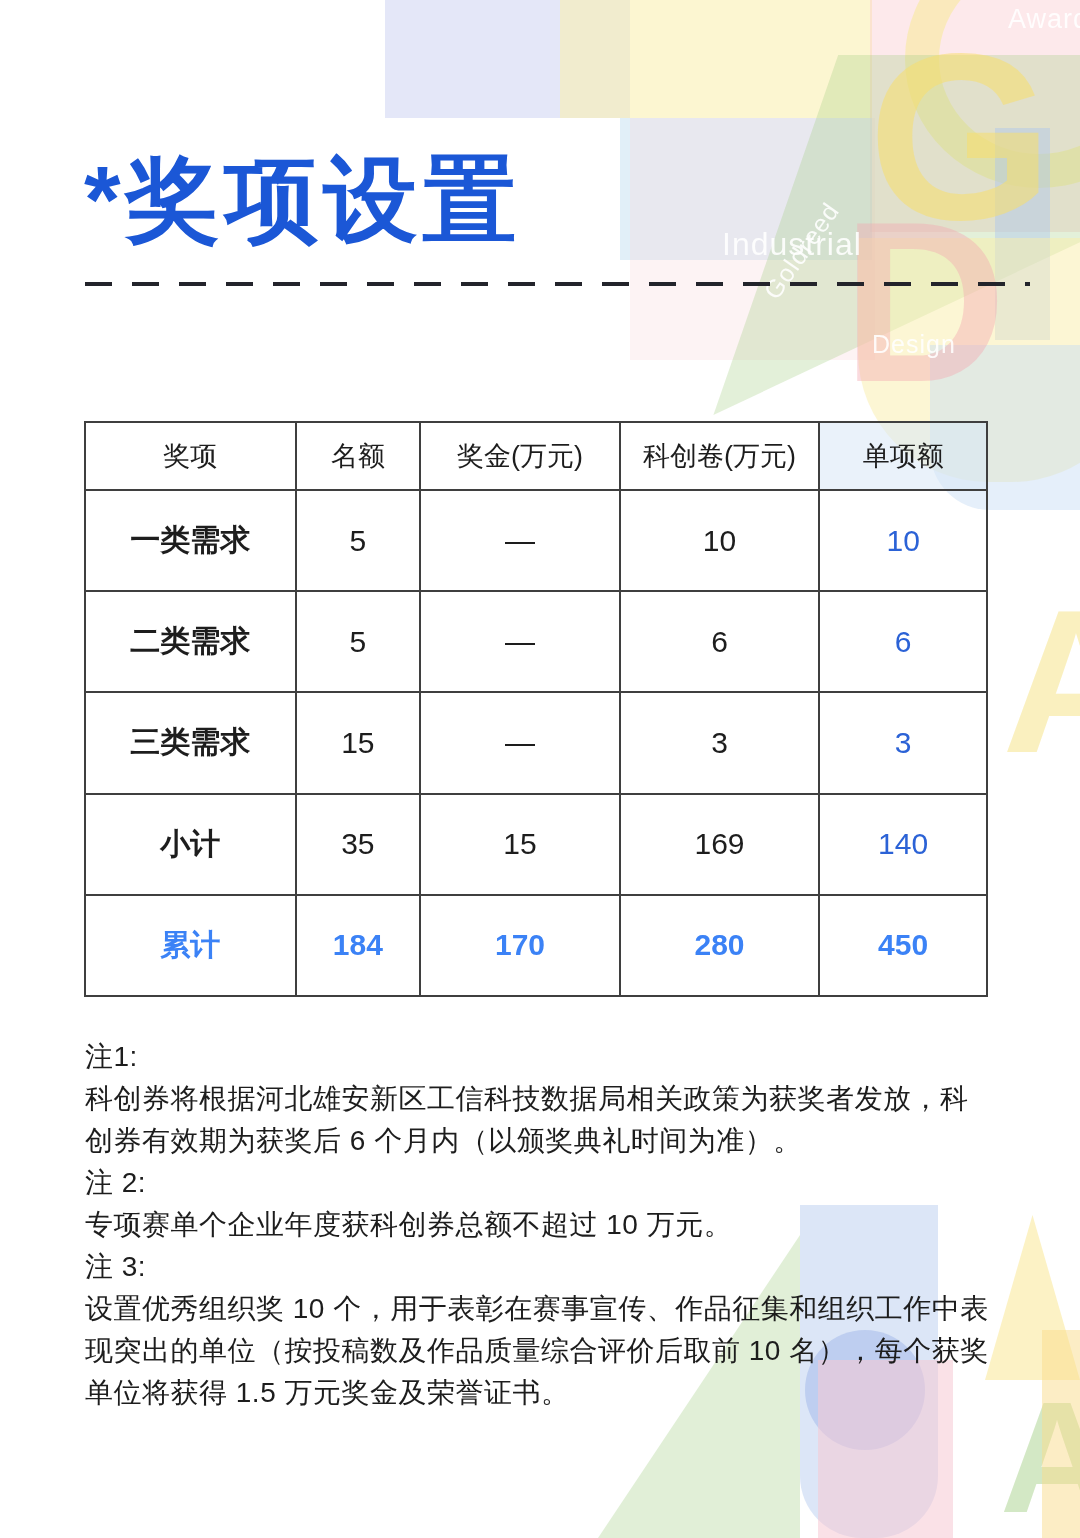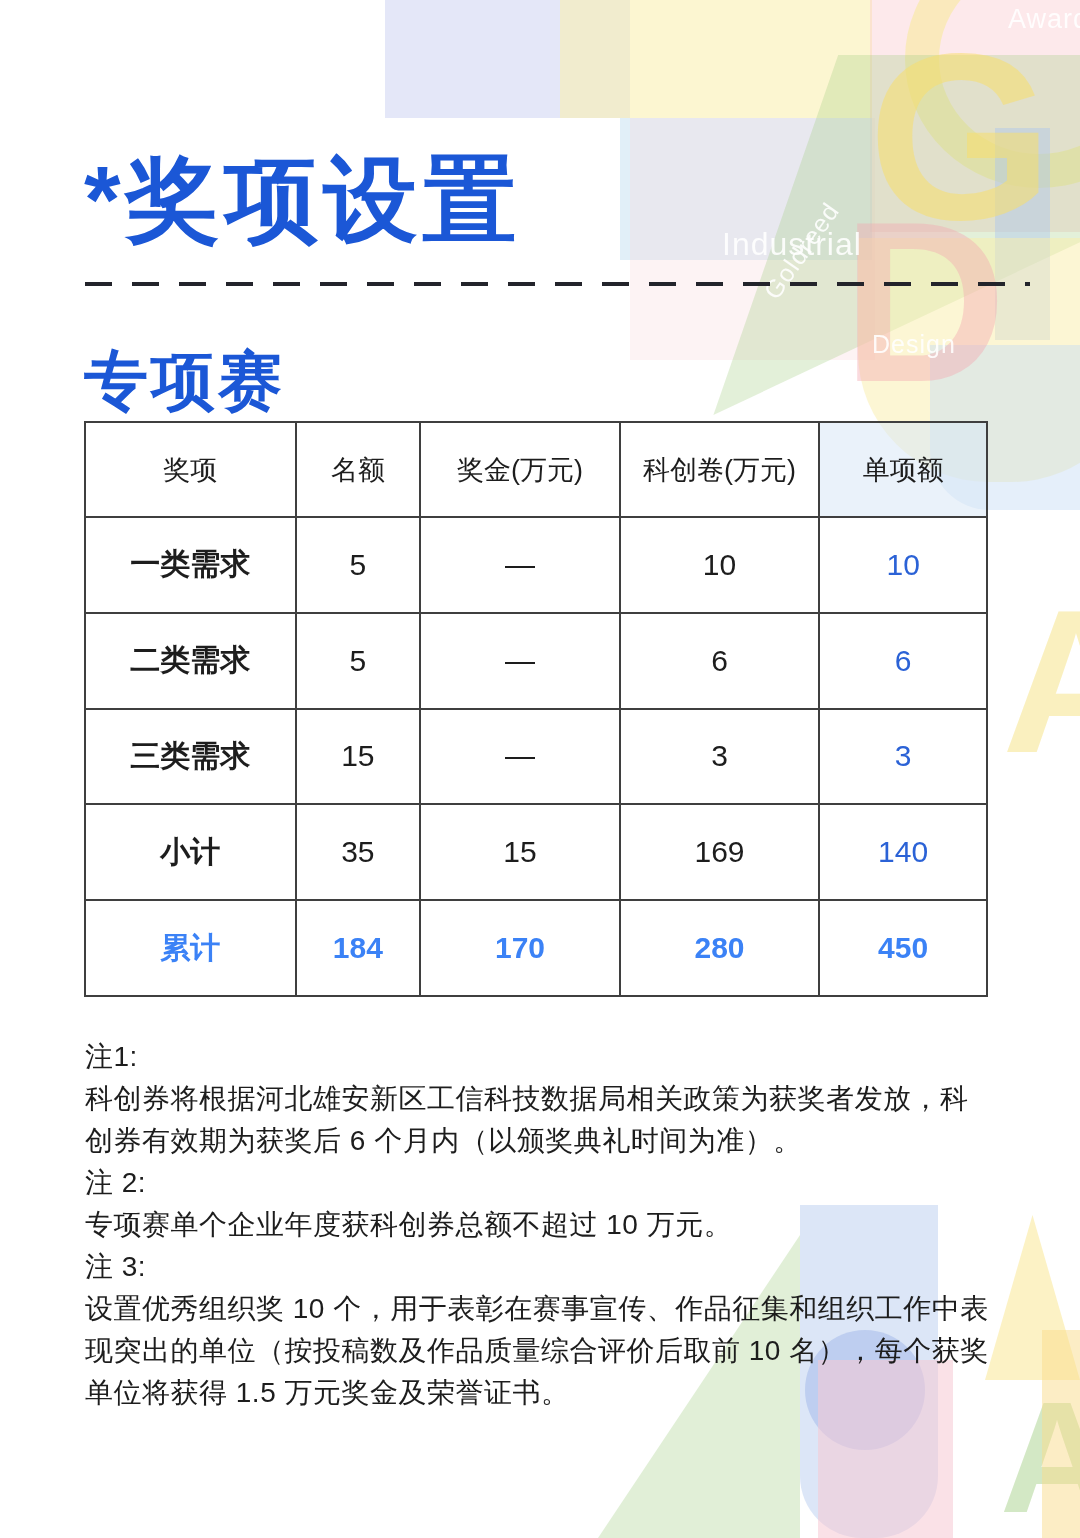--- a/index.html
+++ b/index.html
@@ -66,21 +66,21 @@
   }
 
   table.award{
     position:absolute;left:84px;top:421px;width:904px;height:576px;
     border-collapse:collapse;table-layout:fixed;background:transparent;
   }
   table.award th, table.award td{
     border:2px solid #3f3f3f;text-align:center;vertical-align:middle;
     padding:0;color:#1d1d1d;
   }
-  table.award thead tr{height:95px;}
+  table.award thead tr{height:68px;}
   table.award tbody tr{height:75px;}
   table.award th{font-size:27px;font-weight:400;}
   table.award td{font-size:30px;font-weight:400;}
   table.award td.rowlabel{font-weight:700;}
   table.award td.blue{color:#2b62d6;}
   table.award tr.total td{color:#3b82f6;font-weight:700;}
   table.award th.tint{background:rgba(216,231,246,0.55);}
 
   .notes{
     position:absolute;left:85px;top:1036px;width:906px;
@@ -123,21 +123,20 @@
     <div class="shape tri-yellow-bottom"></div>
     <div class="shape rect-orange-edge"></div>
   </div>
 
   <div class="content">
 
     <div class="title">*奖项设置</div>
 
     <div class="divider"></div>
 
-    <div class="subtitle">专项赛</div>
 
     <table class="award">
       <colgroup>
         <col style="width:23.34%">
         <col style="width:13.83%">
         <col style="width:22.12%">
         <col style="width:22.12%">
         <col style="width:18.59%">
       </colgroup>
       <thead>

